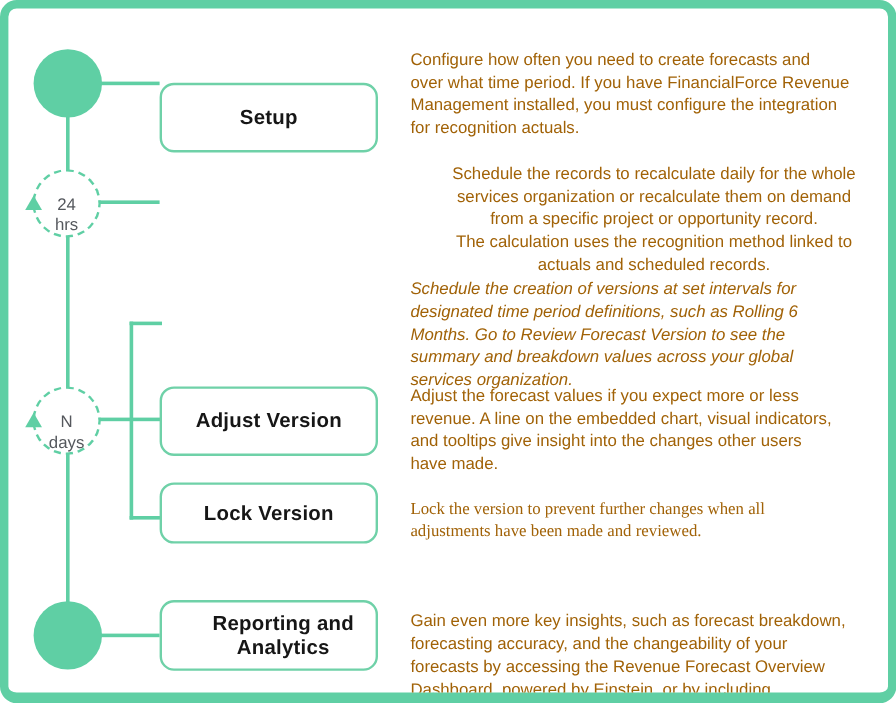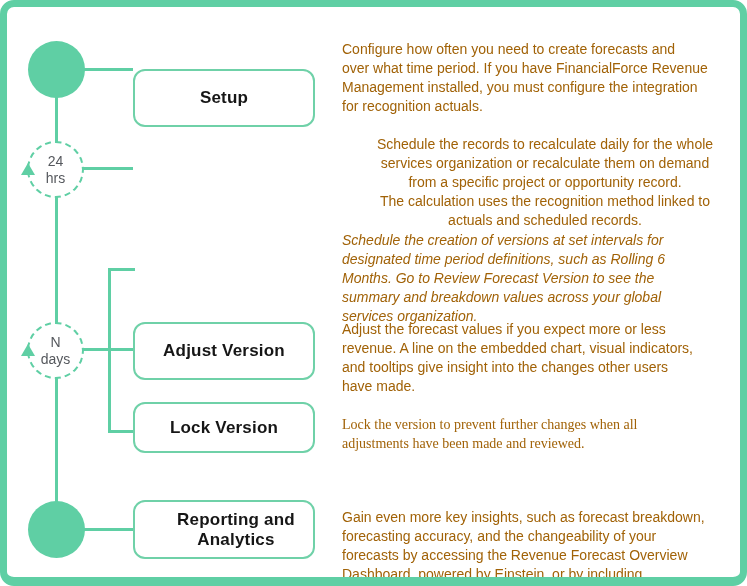--- a/index.html
+++ b/index.html
@@ -39,21 +39,21 @@
   .interval {
     position: absolute;
     box-sizing: border-box;
     width: 57px;
     height: 57px;
     border: 2px dashed #5fcfa4;
     border-radius: 50%;
     background: #ffffff;
     z-index: 2;
     display: flex;
-    align-items: center;
+    align-items: flex-end;
     justify-content: center;
   }
   .interval-label {
     font-size: 14px;
     line-height: 17px;
     color: #55585d;
     text-align: center;
     white-space: pre-line;
   }
   .tri-up {

